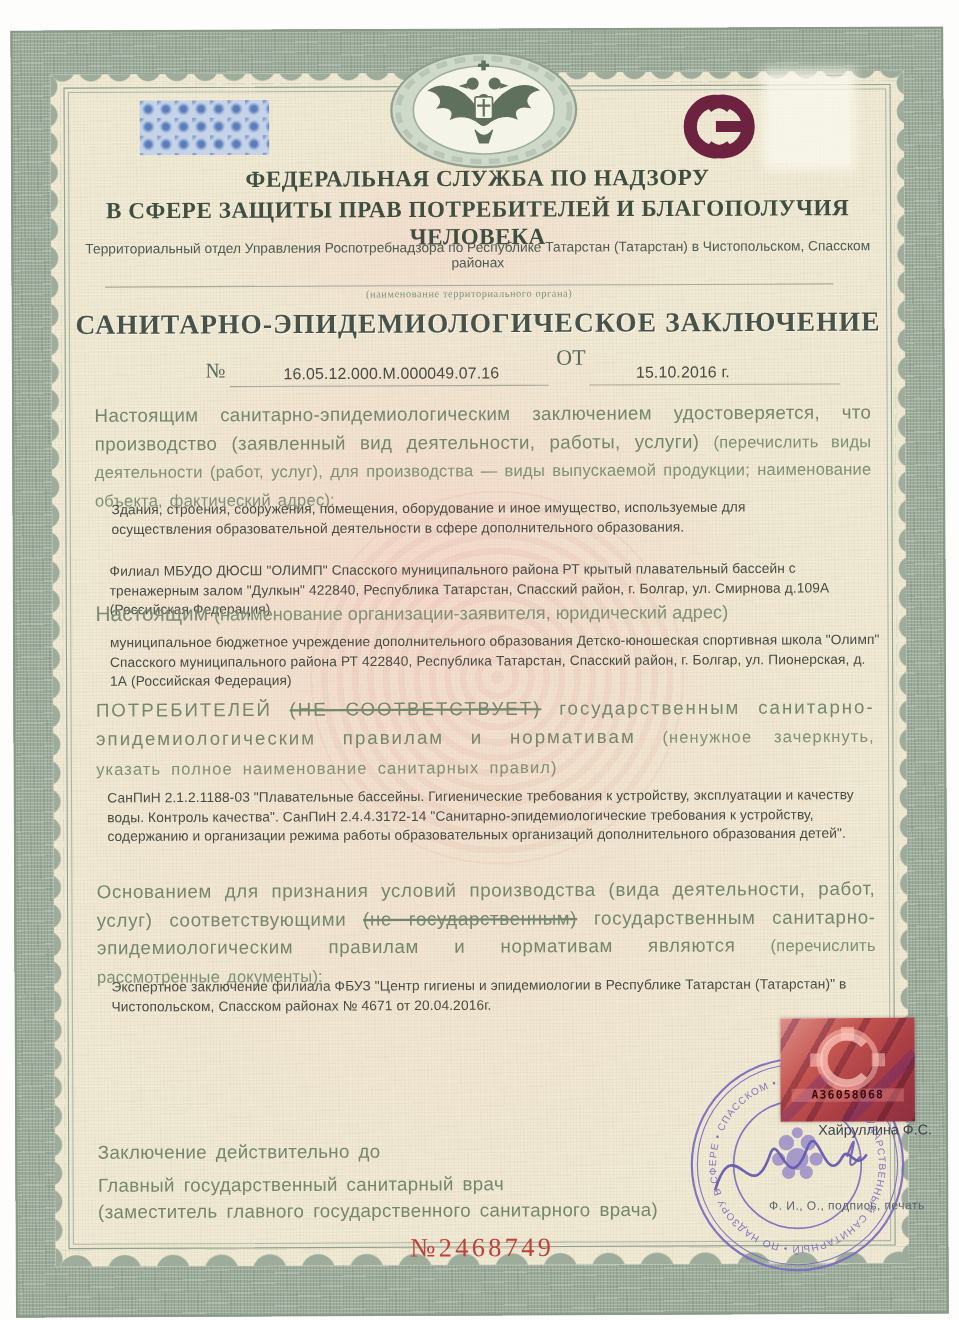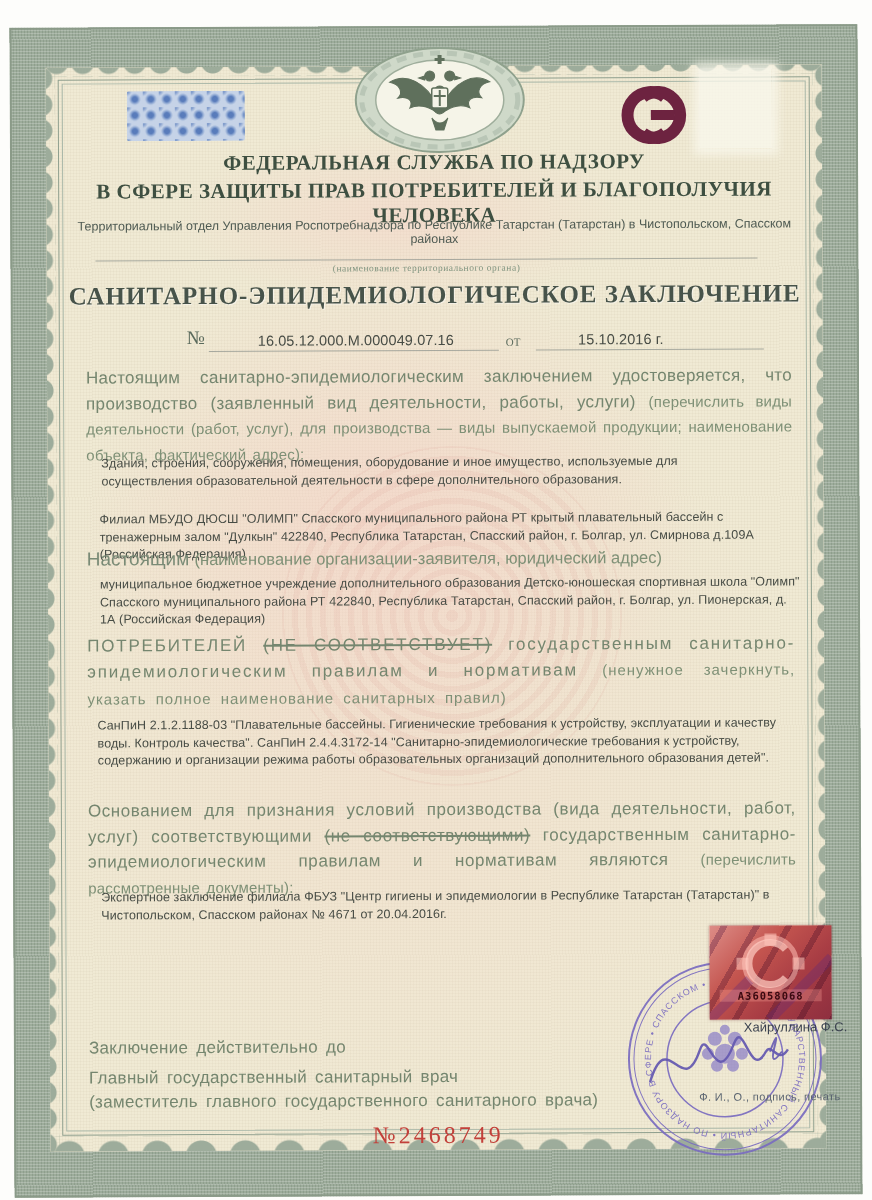--- a/index.html
+++ b/index.html
@@ -122,21 +122,21 @@
   <div class="abs t-head" style="left:60px;right:60px;top:124px;">ФЕДЕРАЛЬНАЯ СЛУЖБА ПО НАДЗОРУ</div>
   <div class="abs t-head" style="left:40px;right:40px;top:152px;">В СФЕРЕ ЗАЩИТЫ ПРАВ ПОТРЕБИТЕЛЕЙ И БЛАГОПОЛУЧИЯ  ЧЕЛОВЕКА</div>
   <div class="abs" style="left:50px;right:50px;top:192px;font-size:12.5px;color:#4e5a52;text-align:center;">Территориальный отдел Управления Роспотребнадзора по Республике Татарстан (Татарстан) в Чистопольском, Спасском районах</div>
   <div class="rule" style="left:85px;width:662px;top:233px;"></div>
   <div class="abs t-caption" style="left:85px;width:662px;top:237px;">(наименование территориального органа)</div>
 
   <div class="abs t-title" style="left:40px;right:40px;top:255px;">САНИТАРНО-ЭПИДЕМИОЛОГИЧЕСКОЕ ЗАКЛЮЧЕНИЕ</div>
   <div class="abs t-serif-label" style="left:176px;top:300px;font-size:19px;">№</div>
   <div class="abs t-entry" style="left:205px;width:280px;top:304px;text-align:center;font-size:14.5px;">16.05.12.000.М.000049.07.16</div>
   <div class="rule" style="left:198px;width:290px;top:324px;"></div>
-  <div class="abs t-serif-label" style="left:495px;top:310px;font-size:11px;text-align:right;">ОТ</div>
+  <div class="abs t-serif-label" style="left:495px;top:289px;font-size:20px;text-align:right;">ОТ</div>
   <div class="abs t-entry" style="left:530px;width:160px;top:304px;text-align:center;font-size:14.5px;">15.10.2016 г.</div>
   <div class="rule" style="left:525px;width:228px;top:324px;"></div>
 
   <div class="abs t-form" style="left:75px;width:706px;top:338px;">
     <span>Настоящим санитарно-эпидемиологическим заключением удостоверяется, что производство (заявленный вид деятельности, работы, услуги) </span><span class="t-note">(перечислить виды деятельности (работ, услуг), для производства — виды выпускаемой продукции; наименование объекта, фактический адрес):</span>
   </div>
   <div class="abs t-entry" style="left:90px;width:664px;top:428px;">Здания, строения, сооружения, помещения, оборудование и иное имущество, используемые для осуществления образовательной деятельности в сфере дополнительного образования.</div>
 
   <div class="abs t-entry" style="left:88px;width:690px;top:484px;">Филиал МБУДО ДЮСШ "ОЛИМП" Спасского муниципального района РТ крытый плавательный бассейн с тренажерным залом "Дулкын" 422840, Республика Татарстан, Спасский район, г. Болгар, ул. Смирнова д.109А (Российская Федерация)</div>
 
@@ -144,21 +144,21 @@
     <span style="font-size:19px;color:#7a8b76;">Настоящим </span><span style="font-size:16.5px;color:#7e9076;">(наименование организации-заявителя, юридический адрес)</span>
   </div>
   <div class="abs t-entry" style="left:88px;width:700px;top:549px;">муниципальное бюджетное учреждение дополнительного образования Детско-юношеская спортивная школа "Олимп" Спасского муниципального района РТ 422840, Республика Татарстан, Спасский район, г. Болгар, ул. Пионерская, д. 1А (Российская Федерация)</div>
 
   <div class="abs t-form-sp" style="left:75px;width:708px;top:606px;">
     <span>ПОТРЕБИТЕЛЕЙ </span><span class="struck">(НЕ СООТВЕТСТВУЕТ)</span><span> государственным санитарно-эпидемиологическим правилам и нормативам </span><span class="t-note" style="letter-spacing:1px;word-spacing:4px;">(ненужное зачеркнуть, указать полное наименование санитарных правил)</span>
   </div>
   <div class="abs t-entry" style="left:85px;width:712px;top:690px;">СанПиН 2.1.2.1188-03 "Плавательные бассейны. Гигиенические требования к устройству, эксплуатации и качеству воды. Контроль качества". СанПиН 2.4.4.3172-14 "Санитарно-эпидемиологические требования к устройству, содержанию и организации режима работы образовательных организаций дополнительного образования детей".</div>
 
   <div class="abs t-form" style="left:75px;width:708px;top:771px;word-spacing:5px;letter-spacing:.6px;">
-    <span>Основанием для признания условий производства (вида деятельности, работ, услуг) соответствующими </span><span class="struck">(не соответствующими)</span><span> государственным санитарно-эпидемиологическим правилам и нормативам являются </span><span class="t-note">(перечислить рассмотренные документы):</span>
+    <span>Основанием для признания условий производства (вида деятельности, работ, услуг) соответствующими </span><span class="struck">(не государственным)</span><span> государственным санитарно-эпидемиологическим правилам и нормативам являются </span><span class="t-note">(перечислить рассмотренные документы):</span>
   </div>
   <div class="abs t-entry" style="left:88px;width:712px;top:862px;">Экспертное заключение филиала ФБУЗ "Центр гигиены и эпидемиологии в Республике Татарстан (Татарстан)" в Чистопольском, Спасском районах № 4671 от 20.04.2016г.</div>
 
   <div class="abs holo-square">
     <svg width="122" height="94" viewBox="0 0 122 94">
       <circle cx="61" cy="38" r="26" fill="none" stroke="rgba(255,190,180,.55)" stroke-width="5"></circle>
       <path d="M76,24 A21,21 0 1 0 76,52" fill="none" stroke="rgba(255,205,195,.7)" stroke-width="7"></path>
       <rect x="55" y="8" width="12" height="12" fill="rgba(255,200,190,.55)"></rect>
       <rect x="83" y="32" width="12" height="12" fill="rgba(255,200,190,.55)"></rect>
       <rect x="27" y="32" width="12" height="12" fill="rgba(255,200,190,.55)"></rect>

